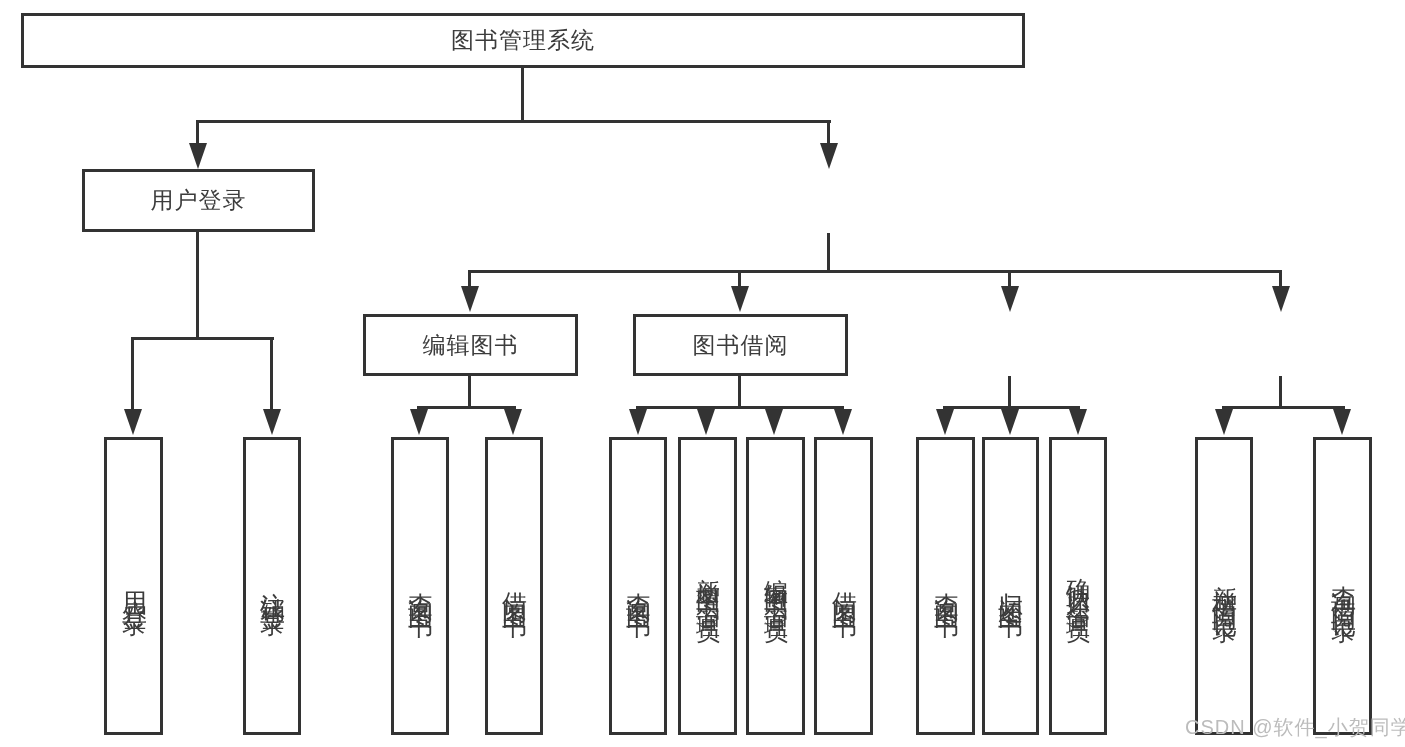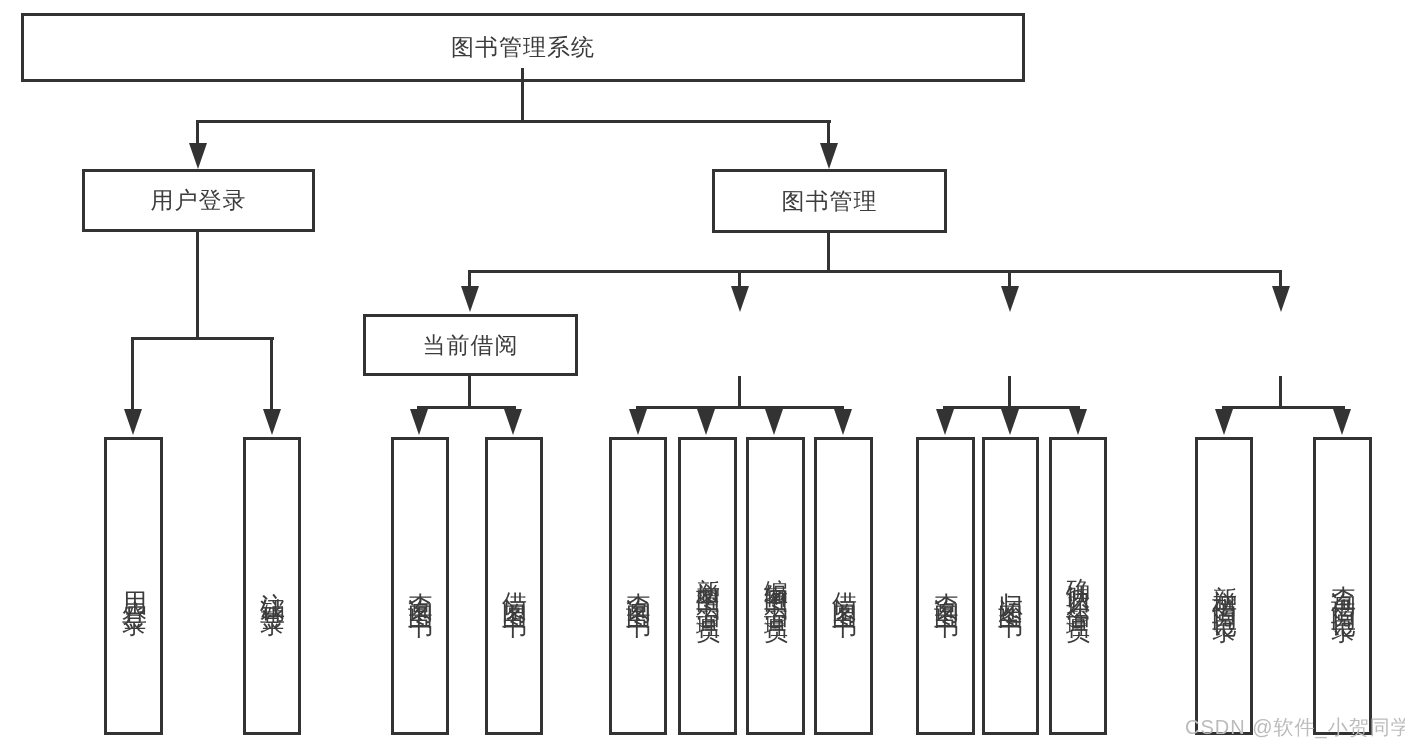--- a/index.html
+++ b/index.html
@@ -53,51 +53,51 @@
     position:absolute;
     font-size:20px;color:var(--wm);
     letter-spacing:1px;white-space:nowrap;z-index:5;
   }
 </style>
 </head>
 <body>
 
 <div id="canvas">
 
-  <div class="hbox" style="left:21px;top:13px;width:1004px;height:69px;">图书管理系统</div>
+  <div class="hbox" style="left:21px;top:13px;width:1004px;height:55px;">图书管理系统</div>
 
   <div class="vl" style="left:521px;top:68px;height:52px;"></div>
   <div class="hl" style="left:197px;top:120px;width:634px;"></div>
   <div class="vl" style="left:196px;top:120px;height:28px;"></div>
   <div class="ar" style="left:189px;top:143px;"></div>
   <div class="vl" style="left:827px;top:120px;height:28px;"></div>
   <div class="ar" style="left:820px;top:143px;"></div>
 
   <div class="hbox" style="left:82px;top:169px;width:233px;height:63px;">用户登录</div>
-  <div class="hbox" style="left:712px;top:169px;width:235px;height:64px;">图书管理</div>
 
   <div class="vl" style="left:196px;top:232px;height:105px;"></div>
   <div class="hl" style="left:132px;top:337px;width:142px;"></div>
   <div class="vl" style="left:131px;top:337px;height:75px;"></div>
   <div class="ar" style="left:124px;top:409px;"></div>
   <div class="vl" style="left:270px;top:337px;height:75px;"></div>
   <div class="ar" style="left:263px;top:409px;"></div>
 
   <div class="vl" style="left:827px;top:233px;height:37px;"></div>
   <div class="hl" style="left:469px;top:270px;width:813px;"></div>
   <div class="vl" style="left:468px;top:270px;height:20px;"></div>
   <div class="ar" style="left:461px;top:286px;"></div>
   <div class="vl" style="left:738px;top:270px;height:20px;"></div>
   <div class="ar" style="left:731px;top:286px;"></div>
   <div class="vl" style="left:1008px;top:270px;height:20px;"></div>
   <div class="ar" style="left:1001px;top:286px;"></div>
   <div class="vl" style="left:1279px;top:270px;height:20px;"></div>
   <div class="ar" style="left:1272px;top:286px;"></div>
 
-  <div class="hbox" style="left:363px;top:314px;width:215px;height:62px;">当前借阅</div>
+  <div class="hbox" style="left:363px;top:314px;width:215px;height:62px;">编辑图书</div>
+  <div class="hbox" style="left:633px;top:314px;width:215px;height:62px;">图书借阅</div>
 
   <div class="vl" style="left:468px;top:376px;height:30px;"></div>
   <div class="hl" style="left:418px;top:406px;width:98px;"></div>
   <div class="vl" style="left:417px;top:406px;height:8px;"></div>
   <div class="ar" style="left:410px;top:409px;"></div>
   <div class="vl" style="left:511px;top:406px;height:8px;"></div>
   <div class="ar" style="left:504px;top:409px;"></div>
 
   <div class="vl" style="left:738px;top:376px;height:30px;"></div>
   <div class="hl" style="left:636px;top:406px;width:208px;"></div>

